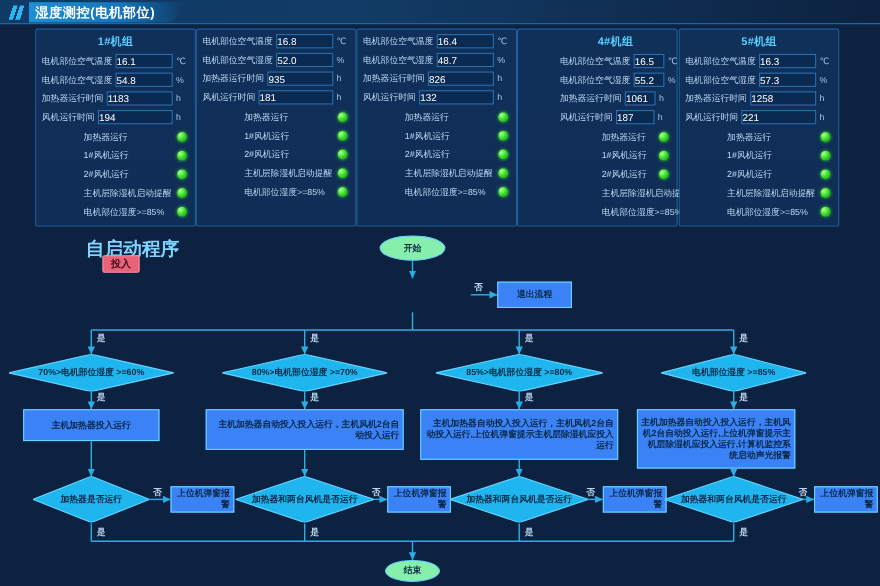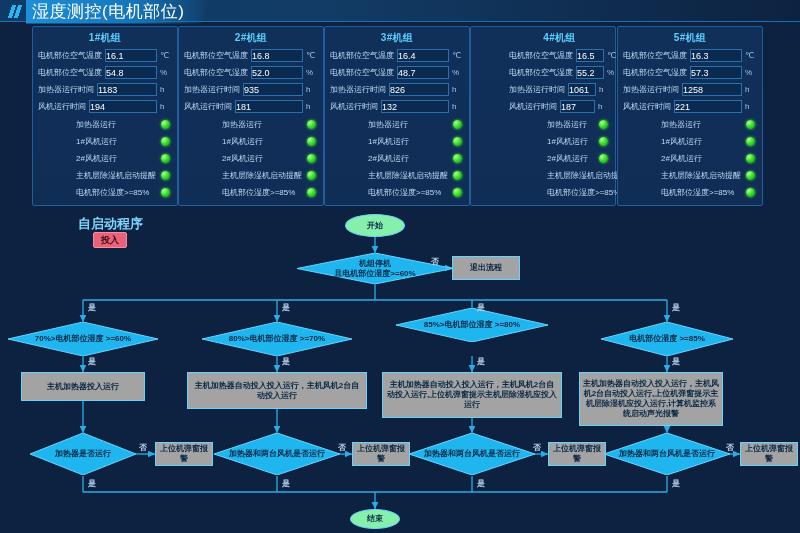--- a/index.html
+++ b/index.html
@@ -26,21 +26,21 @@
     display:flex; align-items:center; gap:4px;
   }
   .slash {
     display:inline-block; width:14px; height:13px;
     background:
       linear-gradient(108deg, transparent 0 22%, #27b7f5 22% 44%, transparent 44% 56%, #27b7f5 56% 78%, transparent 78% 100%);
   }
   .title-plate {
     background: linear-gradient(90deg,#1e8fd6 0%, #1574b8 60%, rgba(13,34,64,0) 100%);
     padding: 1px 26px 1px 6px;
-    font-size: 17px; font-weight:normal; color:#ffffff;
+    font-size: 12px; font-weight:bold; color:#ffffff;
     letter-spacing:.5px;
     clip-path: polygon(0 0, 100% 0, calc(100% - 9px) 100%, 0 100%);
   }
 
   
   .panels { position:absolute; left:0; top:26px; width:800px; height:180px; }
   .panel {
     position:absolute; top:0; width:146px; height:180px;
     background: linear-gradient(180deg,#10305a 0%, #102d55 100%);
     border:1px solid #1f5f9e;
@@ -69,43 +69,44 @@
   .lamp {
     width:9px; height:9px; border-radius:50%;
     background: radial-gradient(circle at 32% 30%, #b6ff8e 0%, #39e02a 45%, #128b10 100%);
     box-shadow: 0 0 3px #39e02a;
     flex:0 0 9px; margin-right:2px;
   }
 
   
   .auto-label {
     position:absolute; left:78px; top:215px;
-    font-size:13px; font-weight:bold; color:#7fd4ff;
+    font-size:17px; font-weight:bold; color:#7fd4ff;
   }
   .auto-btn {
     position:absolute; left:93px; top:232px;
     width:34px; height:16px; line-height:15px; text-align:center;
     background:#e8637a; border:1px solid #ff8aa0; color:#3a0a14;
     font-size:9px; font-weight:bold; border-radius:2px;
     cursor:pointer;
   }
 
   
   #flow { position:absolute; left:0; top:206px; width:800px; height:327px; }
   #flow svg { position:absolute; left:0; top:0; }
 
   .node {
     position:absolute;
     color:#0a2744; font-size:8px; font-weight:bold;
     display:flex; align-items:center; justify-content:center;
     text-align:center; line-height:1.25;
   }
   .proc {
-    background:#a3a3a3; border:1px solid #64d4ff;
+    background:#3b82f6; border:1px solid #64d4ff;
     padding:2px 3px;
+    text-align:right;
   }
   .term {
     background:#86efac; border:1px solid #64d4ff;
     border-radius:50%;
   }
   .dec-wrap { position:absolute; }
   .dec-wrap .dec-text {
     position:absolute; left:0; top:0; width:100%; height:100%;
     display:flex; align-items:center; justify-content:center;
     font-size:8px; font-weight:bold; color:#0a2744;
@@ -165,21 +166,20 @@
         <div class="srow">
           <span class="slbl">主机层除湿机启动提醒</span>
           <span class="lamp"></span>
         </div>
         <div class="srow">
           <span class="slbl">电机部位湿度&gt;=85%</span>
           <span class="lamp"></span>
         </div>
       </div>
       <div class="panel" style="left: 178px;">
-        <div class="panel-title">2#机组</div>
         <div class="row">
           <span class="lbl">电机部位空气温度</span>
           <span class="val">16.8</span>
           <span class="unit">℃</span>
         </div>
         <div class="row">
           <span class="lbl">电机部位空气湿度</span>
           <span class="val">52.0</span>
           <span class="unit">%</span>
         </div>
@@ -208,21 +208,20 @@
         <div class="srow">
           <span class="slbl">主机层除湿机启动提醒</span>
           <span class="lamp"></span>
         </div>
         <div class="srow">
           <span class="slbl">电机部位湿度&gt;=85%</span>
           <span class="lamp"></span>
         </div>
       </div>
       <div class="panel" style="left: 324px;">
-        <div class="panel-title">3#机组</div>
         <div class="row">
           <span class="lbl">电机部位空气温度</span>
           <span class="val">16.4</span>
           <span class="unit">℃</span>
         </div>
         <div class="row">
           <span class="lbl">电机部位空气湿度</span>
           <span class="val">48.7</span>
           <span class="unit">%</span>
         </div>
@@ -389,31 +388,20 @@
         <line x1="472" y1="270" x2="472" y2="286"></line>
         <line x1="667" y1="270" x2="667" y2="286"></line>
         <line x1="83" y1="286" x2="667" y2="286"></line>
 
         <line x1="375" y1="286" x2="375" y2="303" marker-end="url(#arrow)"></line>
       </g>
     </svg>
 
     <div class="node term" style="left:345px; top:8px; width:60px; height:23px;">开始</div>
 
-    <div class="dec-wrap" style="left:297px; top:47px; width:156px; height:31px;">
-      <svg width="156" height="31">
-        <polygon points="78,0 156,15.5 78,31 0,15.5" fill="#1fb6ef" stroke="#64d4ff" stroke-width="1"></polygon>
-      </svg>
-      <div class="dec-text">
-        <span>
-          <span>机组停机</span><br>
-          <span>且电机部位湿度&gt;=60%</span>
-        </span>
-      </div>
-    </div>
 
     <div class="node proc" style="left:452px; top:50px; width:68px; height:24px;">退出流程</div>
 
     <div class="node term" style="left:350px; top:303px; width:50px; height:20px;">结束</div>
 
     <div id="branches">
         <div class="dec-wrap" style="left: 8px; top: 116px; width: 150px; height: 34px;">
           <svg width="150" height="34">
             <polygon points="75,0 150,17 75,34 0,17" fill="#1fb6ef" stroke="#64d4ff" stroke-width="1"></polygon>
           </svg>
@@ -434,21 +422,21 @@
           <div class="dec-text">80%&gt;电机部位湿度 &gt;=70%</div>
         </div>
         <div class="node proc" style="left: 187px; top: 166px; width: 180px; height: 37px;">主机加热器自动投入投入运行，主机风机2台自动投入运行</div>
         <div class="dec-wrap" style="left: 214px; top: 227px; width: 126px; height: 42px;">
           <svg width="126" height="42">
             <polygon points="63,0 126,21 63,42 0,21" fill="#1fb6ef" stroke="#64d4ff" stroke-width="1"></polygon>
           </svg>
           <div class="dec-text">加热器和两台风机是否运行</div>
         </div>
         <div class="node proc" style="left: 352px; top: 236px; width: 58px; height: 24px;">上位机弹窗报警</div>
-        <div class="dec-wrap" style="left: 396px; top: 102px; width: 152px; height: 34px;">
+        <div class="dec-wrap" style="left: 396px; top: 116px; width: 152px; height: 34px;">
           <svg width="152" height="34">
             <polygon points="76,0 152,17 76,34 0,17" fill="#1fb6ef" stroke="#64d4ff" stroke-width="1"></polygon>
           </svg>
           <div class="dec-text">85%&gt;电机部位湿度 &gt;=80%</div>
         </div>
         <div class="node proc" style="left: 382px; top: 166px; width: 180px; height: 46px;">主机加热器自动投入投入运行，主机风机2台自动投入运行,上位机弹窗提示主机层除湿机应投入运行</div>
         <div class="dec-wrap" style="left: 409px; top: 227px; width: 126px; height: 42px;">
           <svg width="126" height="42">
             <polygon points="63,0 126,21 63,42 0,21" fill="#1fb6ef" stroke="#64d4ff" stroke-width="1"></polygon>
           </svg>

